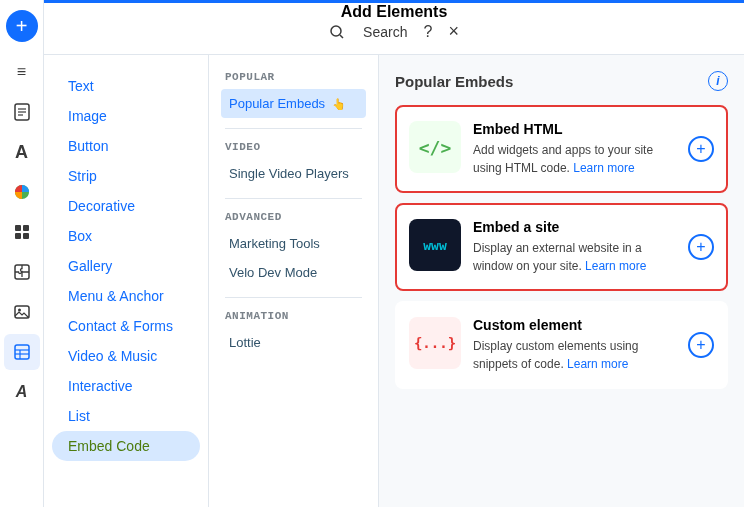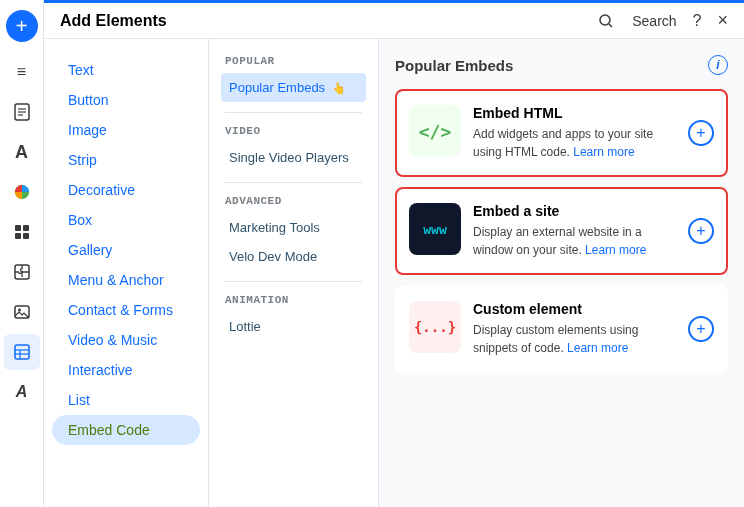--- a/index.html
+++ b/index.html
@@ -172,28 +172,28 @@
       overflow: hidden;
     }
 
     .panels-wrapper {
       display: flex;
       flex: 1;
       flex-direction: column;
     }
 
     .header-bar {
-      height: 36px;
+      height: 52px;
       background: #fff;
       border-bottom: 1px solid #e0e6ed;
       display: flex;
       align-items: center;
-      justify-content: space-between;
       padding: 0 16px;
       flex-shrink: 0;
+      flex-direction: column;
     }
     .header-title {
       font-size: 16px;
       font-weight: 700;
       color: #000;
     }
     .header-right {
       display: flex; align-items: center; gap: 16px;
     }
     .search-btn {
@@ -286,22 +286,22 @@
         </div>
         <span class="header-icon">?</span>
         <span class="close-icon">×</span>
       </div>
     </div>
 
     <div class="body-panels">
 
       <div class="category-list">
         <div class="category-item">Text</div>
+        <div class="category-item">Image</div>
         <div class="category-item">Button</div>
-        <div class="category-item">Image</div>
         <div class="category-item">Strip</div>
         <div class="category-item">Decorative</div>
         <div class="category-item">Box</div>
         <div class="category-item">Gallery</div>
         <div class="category-item">Menu &amp; Anchor</div>
         <div class="category-item">Contact &amp; Forms</div>
         <div class="category-item">Video &amp; Music</div>
         <div class="category-item">Interactive</div>
         <div class="category-item">List</div>
         <div class="category-item active">Embed Code</div>

